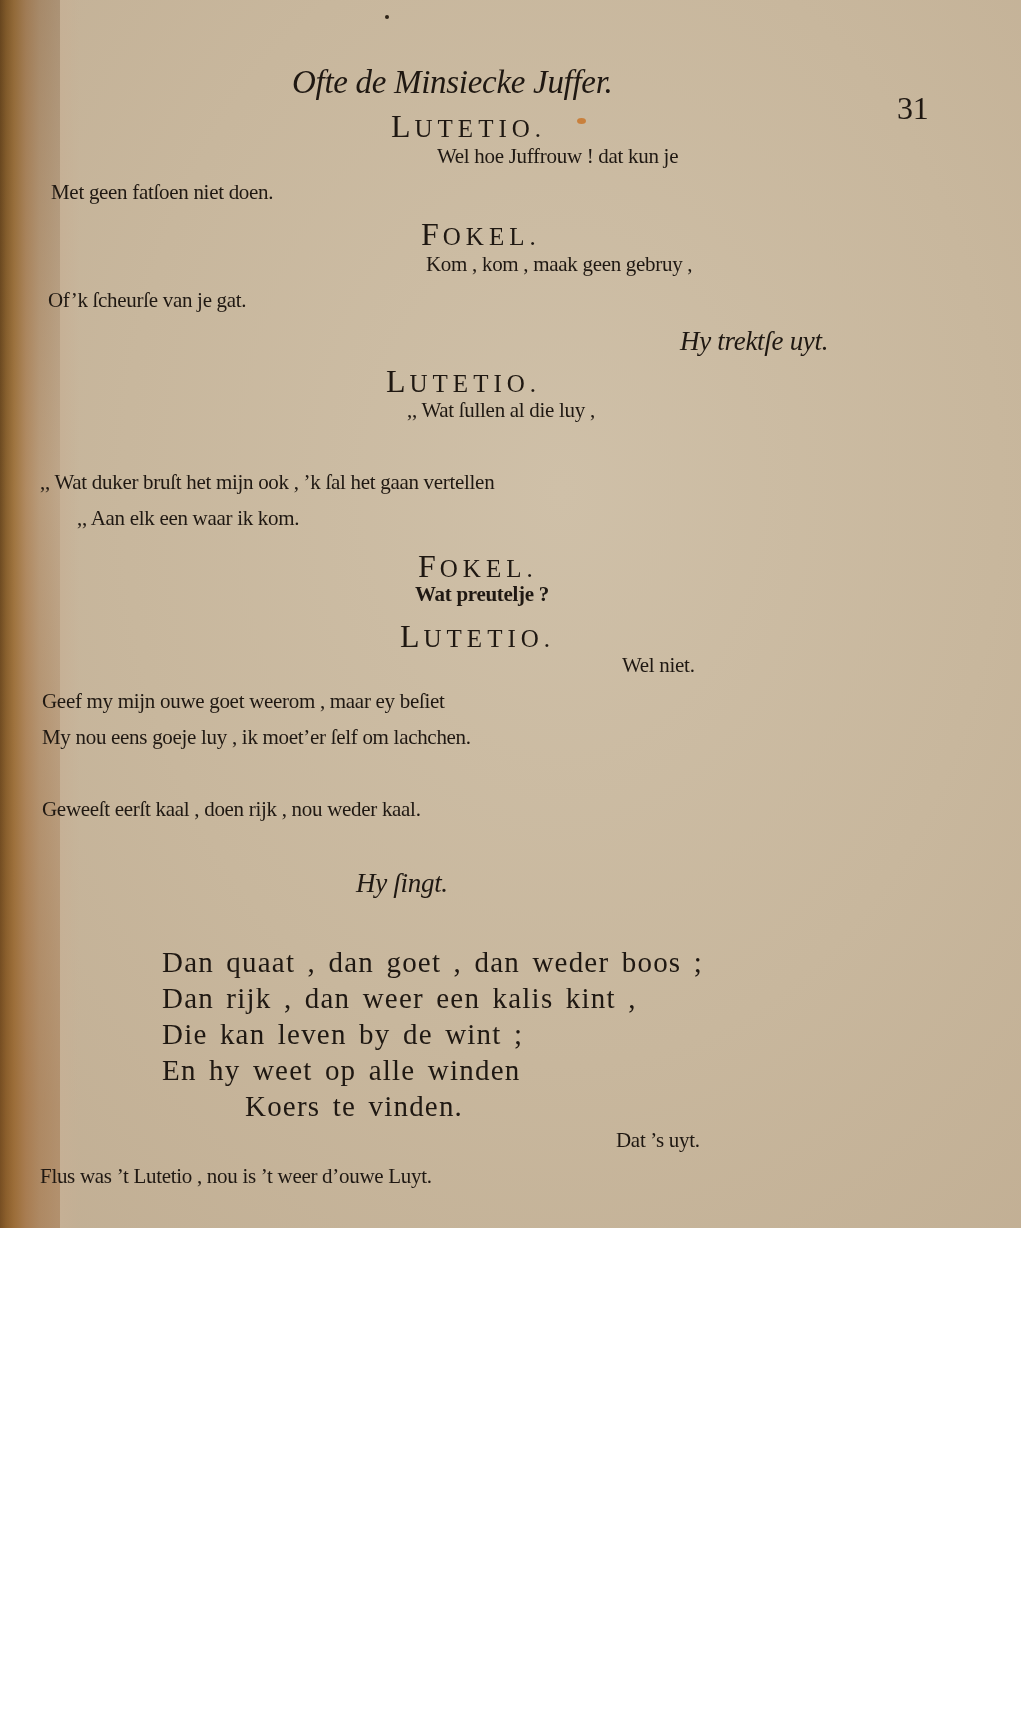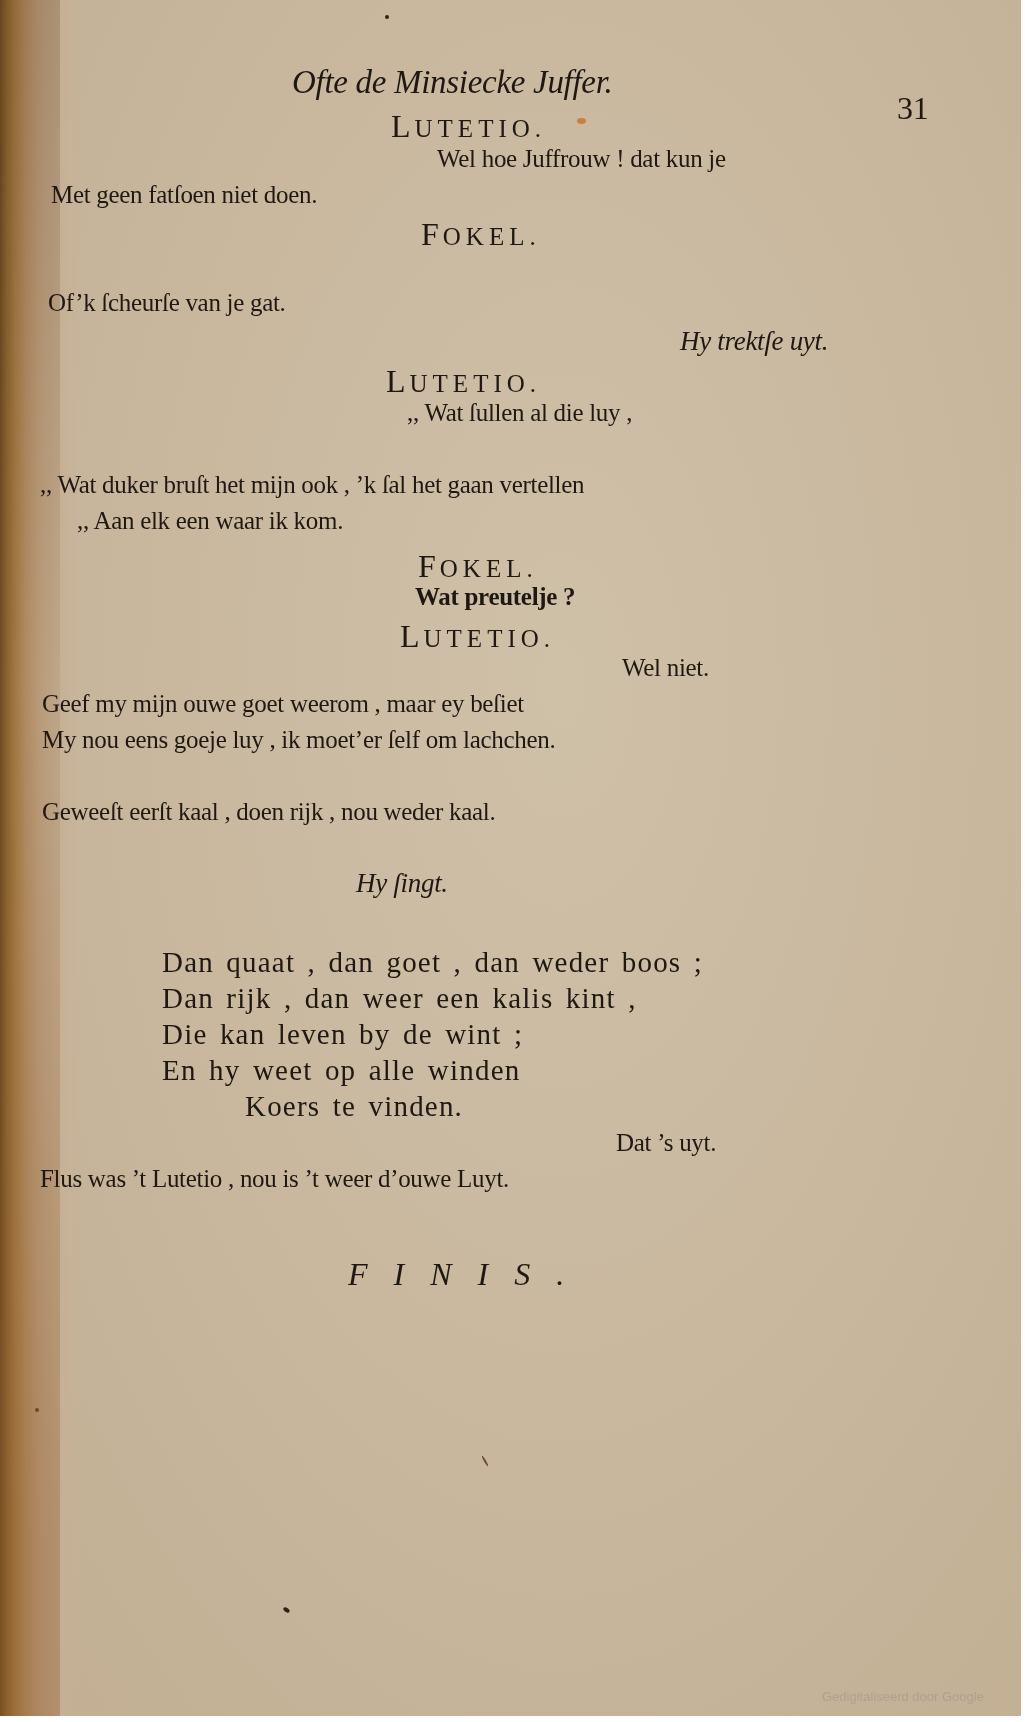--- a/index.html
+++ b/index.html
@@ -3,35 +3,35 @@
   <meta charset="utf-8">
   <style>
     html, body { margin: 0; padding: 0; }
     body {
       width: 1025px; height: 1722px; overflow: hidden;
       background: #ffffff;
       font-family: "Liberation Serif", "DejaVu Serif", serif;
     }
     .page {
       position: absolute; left: 0; top: 0;
-      width: 1021px; height: 1716px;
+      width: 1021px; height: 1228px;
       background:
         linear-gradient(90deg,
           #6b4a22 0px, #8a6330 6px, #a47a44 14px, #b7926a 26px,
           #c0a586 40px, #c6b095 58px, rgba(198,176,149,0) 80px),
         radial-gradient(ellipse at 55% 40%, #cfc0a8 0%, #c8b79d 55%, #c1ae93 100%);
       overflow: hidden;
     }
     .spine-shadow {
       position: absolute; left: 0; top: 0; width: 60px; height: 100%;
       background: linear-gradient(180deg, rgba(90,55,20,0.25), rgba(120,75,30,0.1) 40%, rgba(140,85,35,0.35) 90%);
     }
     .line {
       position: absolute; white-space: nowrap;
-      color: #1f1812; font-size: 25px; line-height: 1;
+      color: #1f1812; font-size: 21px; line-height: 1;
       letter-spacing: -0.3px;
     }
     .running-head { font-style: italic; font-size: 33px; }
     .folio { font-size: 32px; }
     .speaker { font-size: 25px; letter-spacing: 5px; }
     .speaker .cap { font-size: 32px; letter-spacing: 4px; }
     .direction { font-style: italic; font-size: 27px; }
     .song { font-size: 29px; letter-spacing: 1.2px; word-spacing: 4px; }
     .finis { font-style: italic; font-size: 32px; letter-spacing: 26px; }
     .watermark {
@@ -50,20 +50,21 @@
   <div class="line running-head" style="left:292px; top:66px;">Ofte de Minsiecke Juffer.</div>
   <div class="line folio" style="left:897px; top:92px;">31</div>
 
   <div class="ink-dot" style="left:577px; top:118px; width:9px; height:6px;"></div>
 
   <div class="line speaker" style="left:391px; top:110px;"><span class="cap">L</span><span>UTETIO.</span></div>
   <div class="line" style="left:437px; top:146px;">Wel hoe Juffrouw !  dat kun je</div>
   <div class="line" style="left:51px; top:182px;">Met geen fatſoen niet doen.</div>
 
   <div class="line speaker" style="left:421px; top:218px;"><span class="cap">F</span><span>OKEL.</span></div>
+  <div class="line" style="left:426px; top:254px;">Kom ,  kom ,  maak geen gebruy ,</div>
   <div class="line" style="left:48px; top:290px;">Of’k ſcheurſe van je gat.</div>
   <div class="line direction" style="left:680px; top:328px;">Hy trektſe uyt.</div>
 
   <div class="line speaker" style="left:386px; top:365px;"><span class="cap">L</span><span>UTETIO.</span></div>
   <div class="line" style="left:407px; top:400px;">,, Wat ſullen al die luy ,</div>
   <div class="line" style="left:40px; top:472px;">,, Wat duker bruſt het mijn ook ,  ’k ſal het gaan vertellen</div>
   <div class="line" style="left:40px; top:508px;margin-left:37px;">,, Aan elk een waar ik kom.</div>
 
   <div class="line speaker" style="left:418px; top:550px;"><span class="cap">F</span><span>OKEL.</span></div>
   <div class="line" style="left:415px; top:584px;font-weight:bold;">Wat preutelje ?</div>

